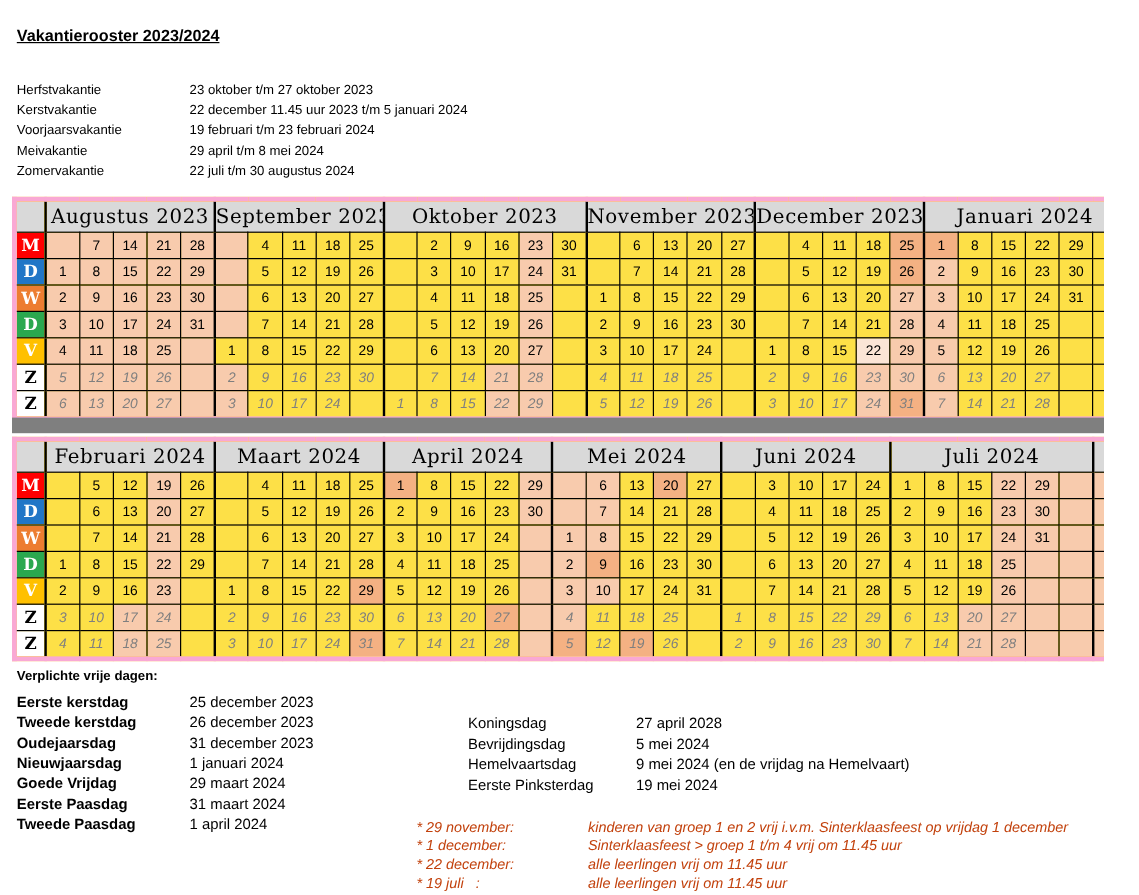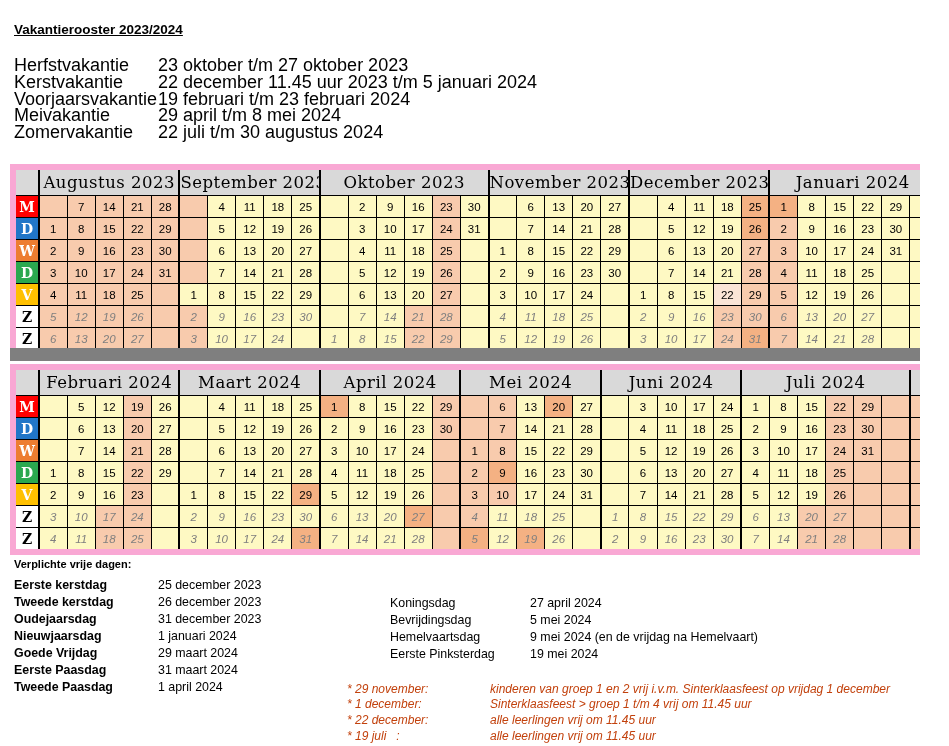--- a/index.html
+++ b/index.html
@@ -2,26 +2,26 @@
 <html><head>
 <meta charset="utf-8">
 <style>
   html,body{margin:0;padding:0;background:#fff;}
   .page{position:relative;width:920px;height:746px;background:#fff;overflow:hidden;
         font-family:"Liberation Sans",sans-serif;color:#000;margin-top:12px;}
 
   .title{position:absolute;left:14px;top:10px;font-size:13.5px;font-weight:bold;
          text-decoration:underline;}
 
-  .vac-list{position:absolute;left:14px;top:45px;font-size:18px;}
+  .vac-list{position:absolute;left:14px;top:55px;font-size:11px;}
   .vac-row{display:flex;height:16.8px;align-items:center;}
   .vac-row .lbl{width:144px;flex:none;}
 
   table.cal{border-collapse:collapse;table-layout:fixed;width:931px;
-            border:6px solid #f9a8d4;background:#fef9c3;}
+            border:4px solid #f9a8d4;background:#fde047;}
   .cal th,.cal td{border:1px solid #000;padding:0;text-align:center;overflow:hidden;
                   white-space:nowrap;}
   .cal thead th{background:#d9d9d9;font-family:"DejaVu Serif","Liberation Serif",serif;
                 font-weight:normal;font-size:16.5px;height:25px;letter-spacing:.5px;}
   .cal td{height:21px;font-size:11.5px;}
   .cal .daylbl{font-family:"DejaVu Serif","Liberation Serif",serif;font-weight:bold;
                font-size:14px;border-right:2px solid #000;}
   .cal tr.wk td{color:#7f7f7f;font-style:italic;}
   .cal tr.wk td.daylbl{color:#000;font-style:normal;}
   .cal td.p{background:#f8cbad;}
@@ -699,21 +699,21 @@
         <span class="val">31 maart 2024</span>
       </div>
       <div class="vv-row">
         <span class="lbl">Tweede Paasdag</span>
         <span class="val">1 april 2024</span>
       </div>
     </div>
   <div class="vv-list" id="vv-right">
       <div class="vv-row">
         <span class="lbl">Koningsdag</span>
-        <span class="val">27 april 2024</span>
+        <span class="val">27 april 2028</span>
       </div>
       <div class="vv-row">
         <span class="lbl">Bevrijdingsdag</span>
         <span class="val">5 mei 2024</span>
       </div>
       <div class="vv-row">
         <span class="lbl">Hemelvaartsdag</span>
         <span class="val">9 mei 2024 (en de vrijdag na Hemelvaart)</span>
       </div>
       <div class="vv-row">

